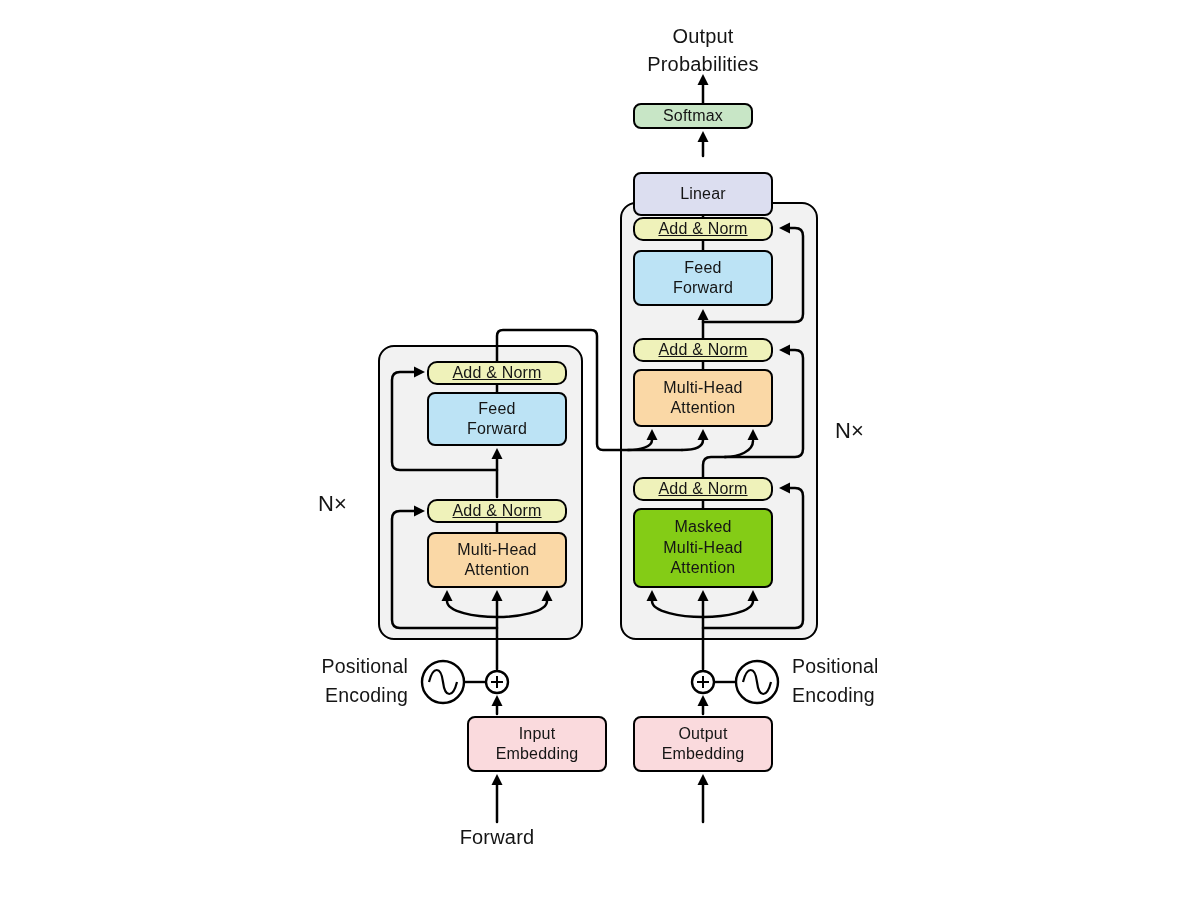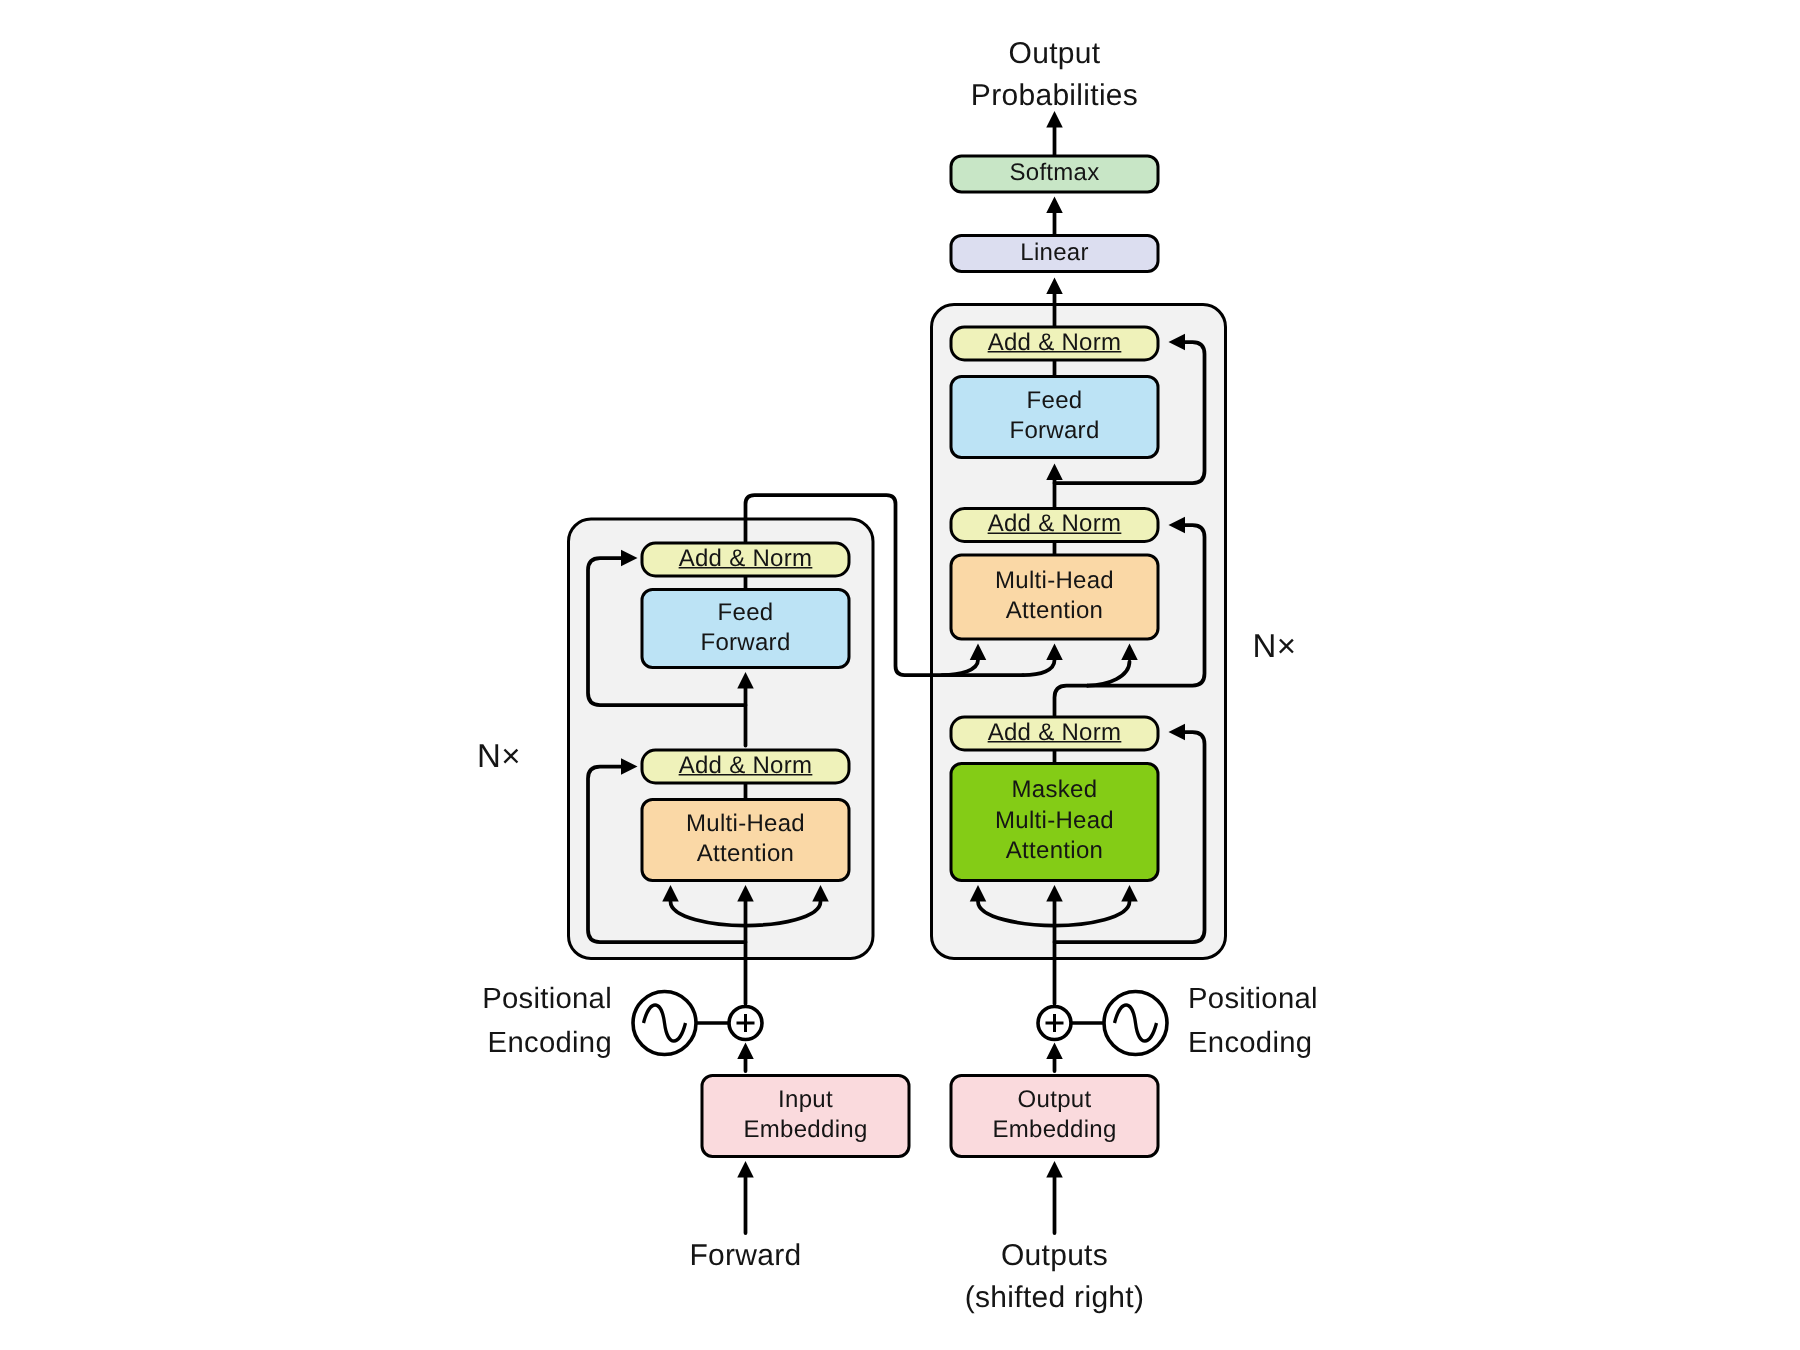--- a/index.html
+++ b/index.html
@@ -115,22 +115,22 @@
       <path d="M429,682 C433,666 441,666 443,682 C445,698 453,698 457,682" fill="none" stroke-width="2.2"></path>
       <path d="M464,682 H486" fill="none"></path>
     </g>
     <g stroke="#000" fill="#fff" stroke-width="2.4">
       <circle cx="757" cy="682" r="21"></circle>
       <path d="M743,682 C747,666 755,666 757,682 C759,698 767,698 771,682" fill="none" stroke-width="2.2"></path>
       <path d="M714,682 H736" fill="none"></path>
     </g>
   </svg>
 
-  <div class="box" style="left: 633px; top: 103px; width: 140px; height: 26px; background: rgb(200, 230, 198);">Softmax</div>
-  <div class="box" style="left: 633px; top: 156px; width: 140px; height: 26px; background: rgb(220, 222, 240);">Linear</div>
+  <div class="box" style="left: 633px; top: 103px; width: 120px; height: 26px; background: rgb(200, 230, 198);">Softmax</div>
+  <div class="box" style="left: 633px; top: 172px; width: 140px; height: 44px; background: rgb(220, 222, 240);">Linear</div>
 
   <div class="box an" style="left: 633px; top: 217px; width: 140px; height: 24px; background: rgb(239, 242, 186);">Add &amp; Norm</div>
   <div class="box" style="left: 633px; top: 250px; width: 140px; height: 56px; background: rgb(188, 227, 245);">Feed
 Forward</div>
   <div class="box an" style="left: 633px; top: 338px; width: 140px; height: 24px; background: rgb(239, 242, 186);">Add &amp; Norm</div>
   <div class="box" style="left: 633px; top: 369px; width: 140px; height: 58px; background: rgb(250, 216, 166);">Multi-Head
 Attention</div>
   <div class="box an" style="left: 633px; top: 477px; width: 140px; height: 24px; background: rgb(239, 242, 186);">Add &amp; Norm</div>
   <div class="box" style="left: 633px; top: 508px; width: 140px; height: 80px; background: #84cc16;">Masked
 Multi-Head
@@ -143,22 +143,20 @@
 Forward</div>
   <div class="box an" style="left: 427px; top: 499px; width: 140px; height: 24px; background: rgb(239, 242, 186);">Add &amp; Norm</div>
   <div class="box" style="left: 427px; top: 532px; width: 140px; height: 56px; background: rgb(250, 216, 166);">Multi-Head
 Attention</div>
   <div class="box" style="left: 427px; top: 716px; width: 140px; height: 56px; background: rgb(250, 218, 221); margin-left: 40px;">Input
 Embedding</div>
 
   <div class="lbl center" style="left:603px; top:22px; width:200px;">Output
 Probabilities</div>
   <div class="lbl center" style="left:427px; top:823px; width:140px;">Forward</div>
-  <div class="lbl center" style="left:613px; top:823px; width:180px;">Outputs
-(shifted right)</div>
   <div class="lbl right" style="left:280px; top:652px; width:128px; font-size:19.5px; line-height:1.5;">Positional
 Encoding</div>
   <div class="lbl" style="left:792px; top:652px; width:140px; font-size:19.5px; line-height:1.5;">Positional
 Encoding</div>
   <div class="lbl nx" style="left:318px; top:489px; width:50px;">N×</div>
   <div class="lbl nx" style="left:835px; top:416px; width:50px;">N×</div>
 
 </div>
 
 </body></html>

